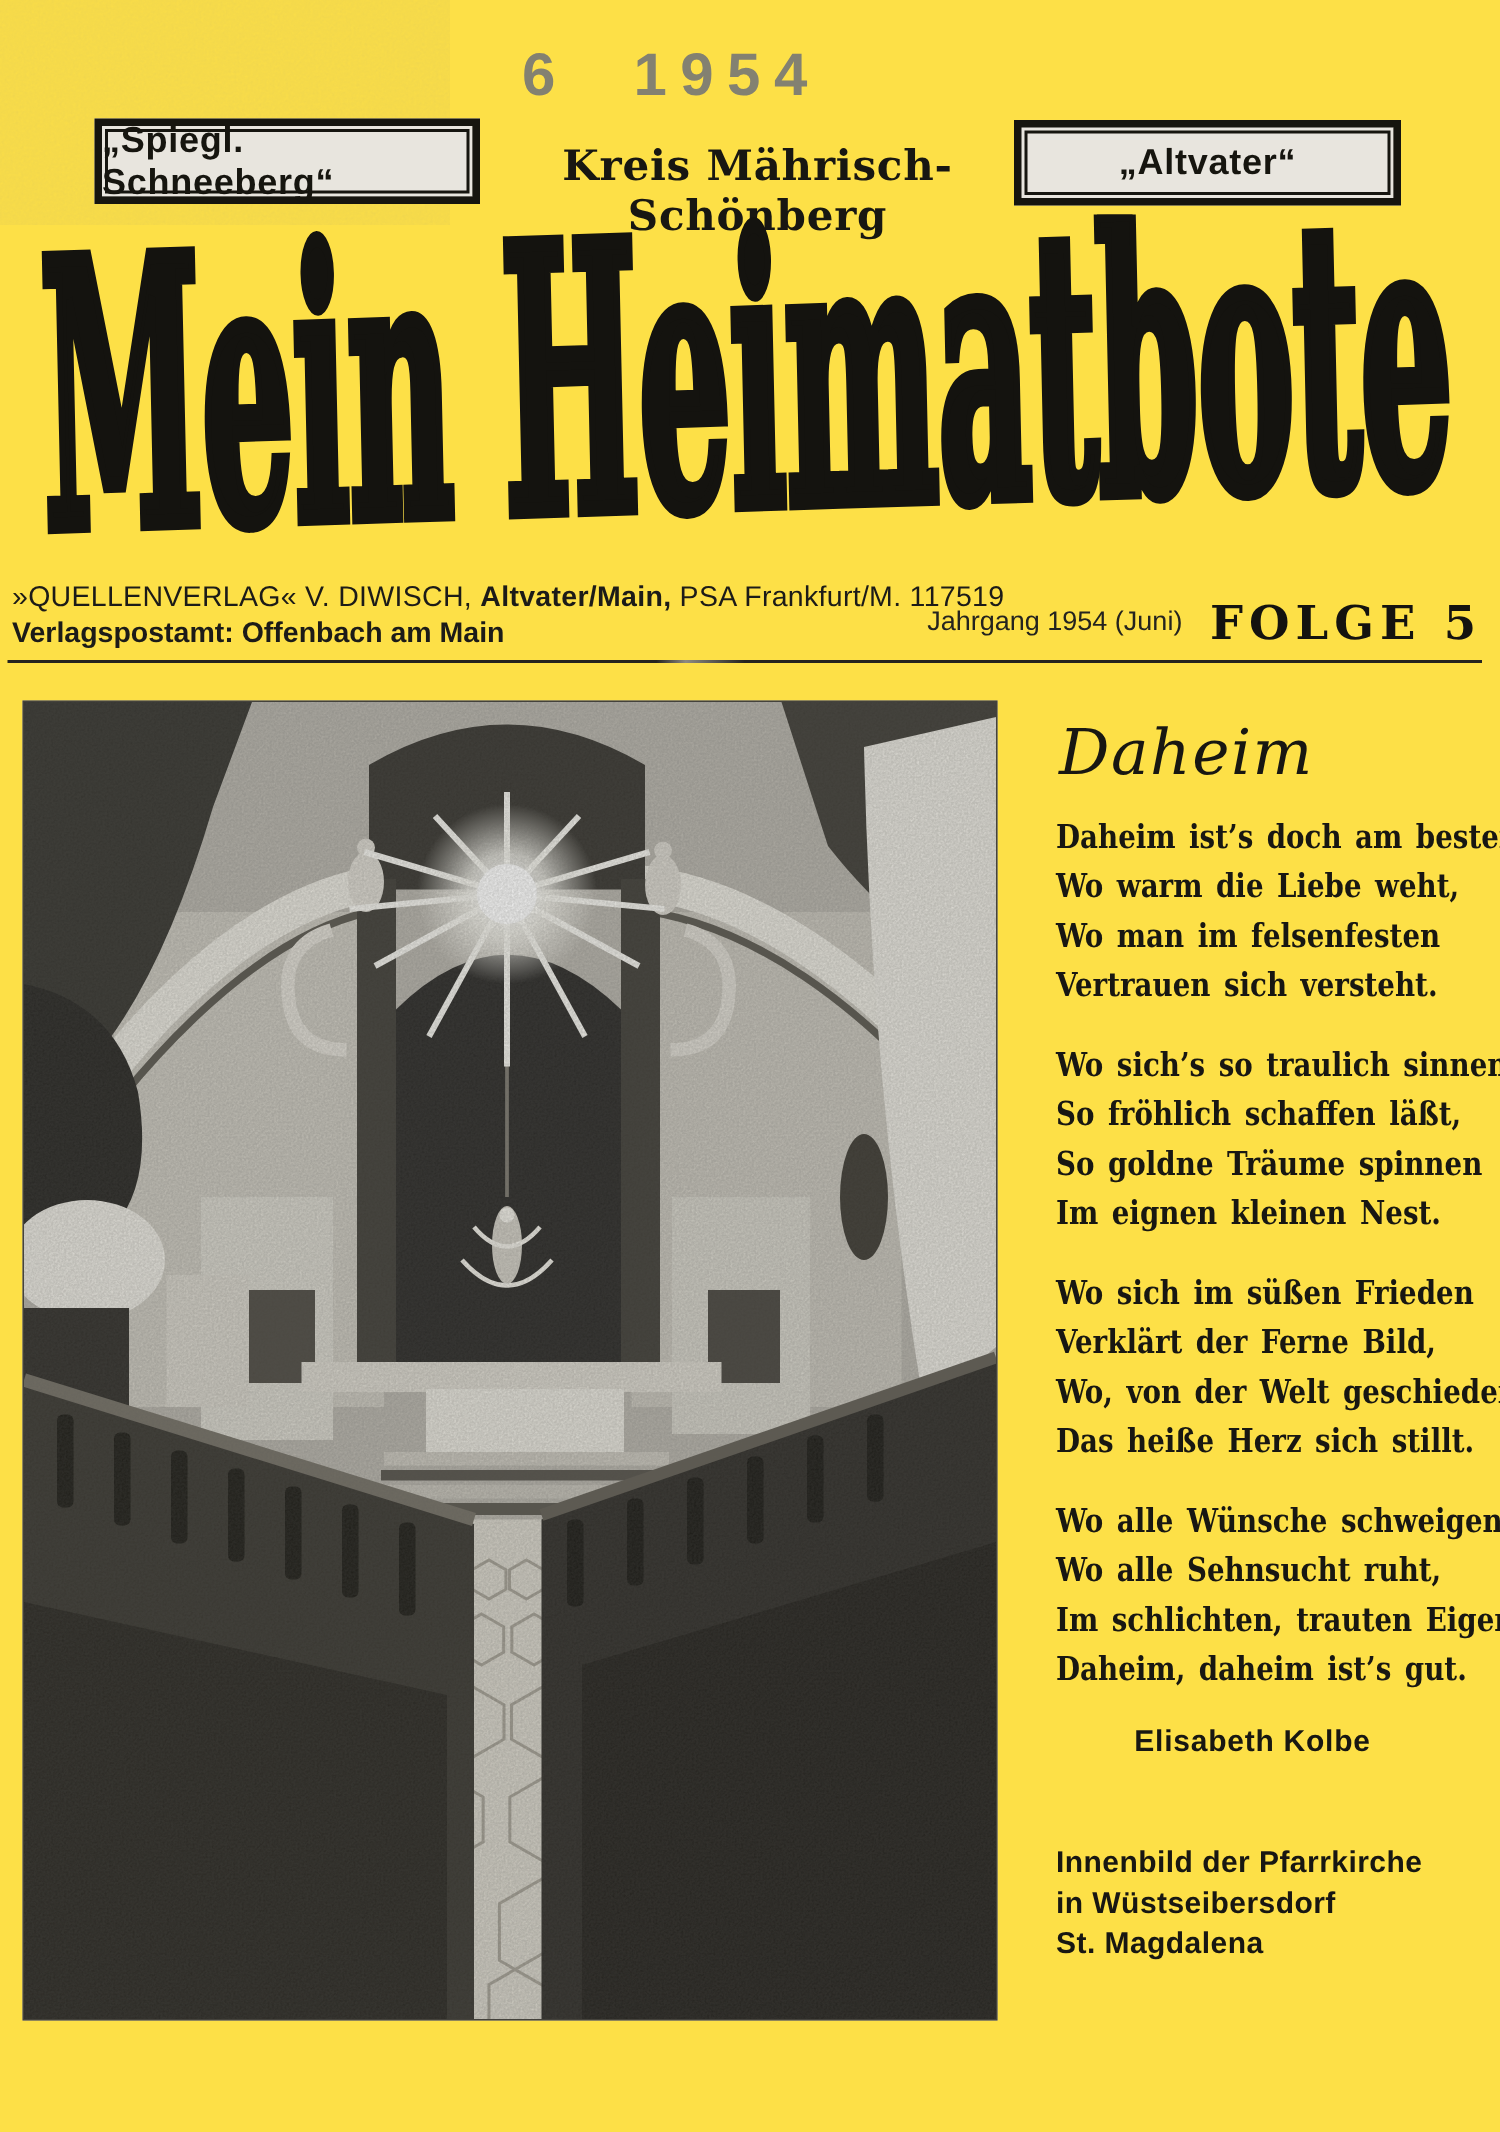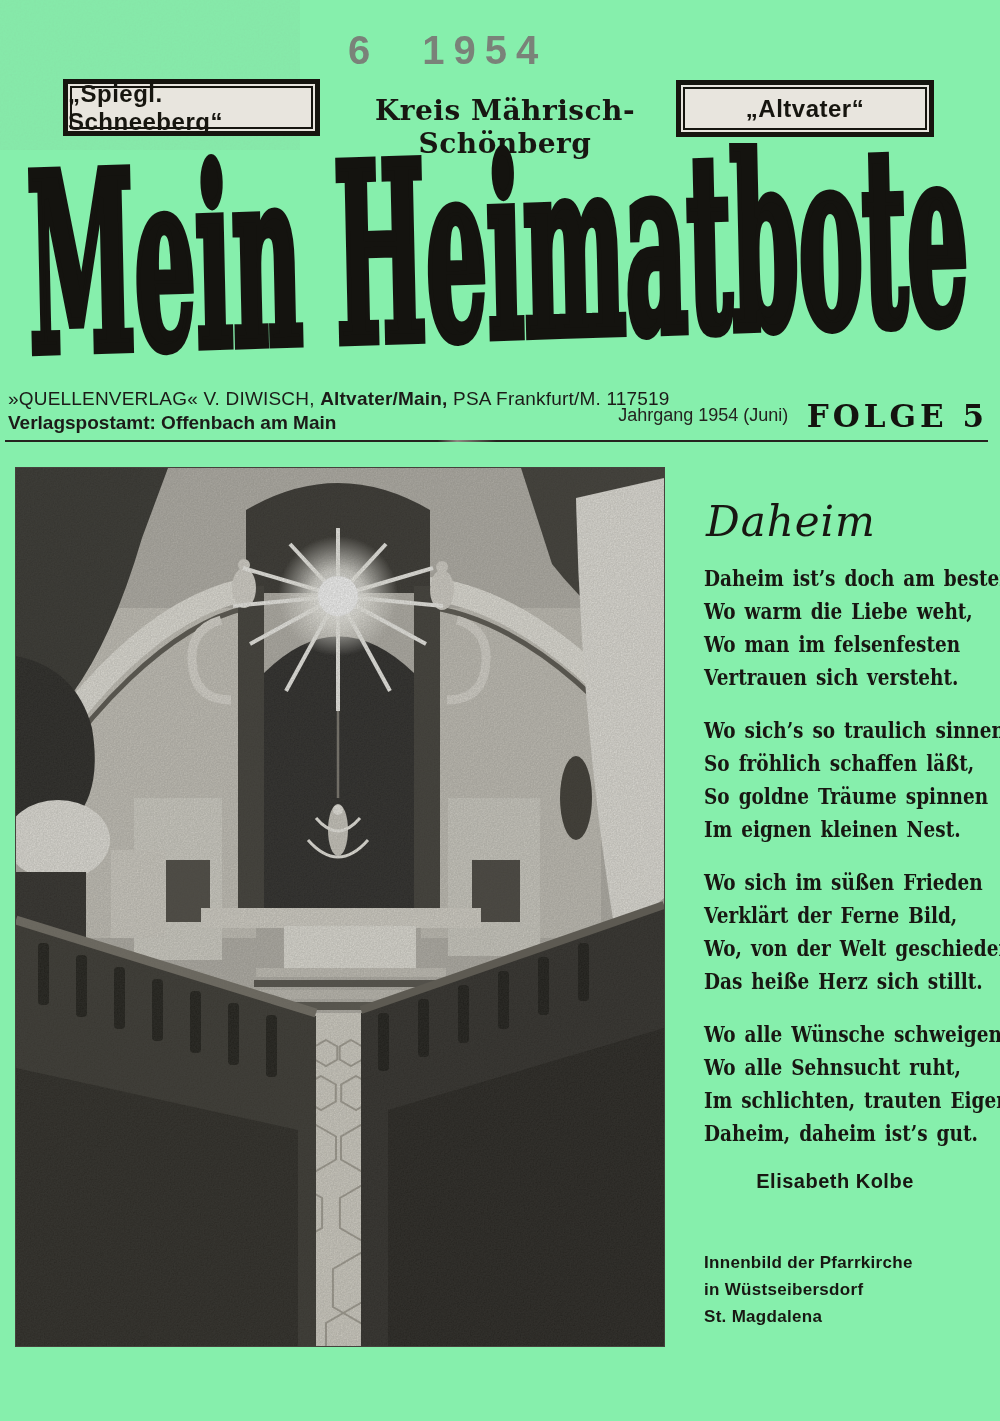--- a/index.html
+++ b/index.html
@@ -1,18 +1,18 @@
 <!DOCTYPE html>
 <html><head>
 <meta charset="utf-8">
 <style>
   html,body{margin:0;padding:0;}
   body{width:1000px;height:1421px;background:#e8e5de;overflow:hidden;
        font-family:"Liberation Sans",sans-serif;color:#201f1c;}
-  #page{position:relative;width:1000px;height:1421px;background:#86efac;}
+  #page{position:relative;width:1000px;height:1421px;background:#fde047;}
   .noise{position:absolute;inset:0;z-index:1;pointer-events:none;opacity:.5;}
   .abs{position:absolute;z-index:2;}
 
   
   .stamp{left:348px;top:28px;font-weight:bold;font-size:40px;color:#797975;
          font-family:"Liberation Sans",sans-serif;opacity:.92;}
   .stamp .yr{margin-left:52px;letter-spacing:9px;}
 
   
   .hbox{border:5px solid #16150f;background:#e8e5de;
@@ -39,31 +39,31 @@
                letter-spacing:4px;margin-left:14px;color:#14130f;}
   .rule{left:5px;top:440px;width:983px;height:2px;
         background:linear-gradient(90deg,#25241f 0%,#25241f 44%,#8d8a81 46%,#25241f 50%,#25241f 100%);}
 
   
   .photo{left:15px;top:467px;width:648px;height:878px;border:1px solid #44423c;
          background:#b7b4ac;}
   .photo svg{display:block;width:648px;height:878px;}
 
   
-  .col{left:704px;top:497px;width:286px;}
+  .col{left:704px;top:477px;width:286px;}
   .poem-title{font-family:"DejaVu Serif",serif;font-style:italic;font-size:42px;
               color:#181712;letter-spacing:1px;margin:0 0 16px 2px;}
   .stanza{margin:0 0 20px 0;}
   .pline{font-family:"DejaVu Serif",serif;font-weight:bold;font-size:22px;
          line-height:33px;color:#181712;white-space:nowrap;
          transform:scaleX(.84);transform-origin:left;word-spacing:3px;}
   .author{font-weight:bold;font-size:20px;text-align:center;
           padding-right:24px;margin-top:16px;color:#181712;letter-spacing:.5px;}
   .caption{margin-top:56px;}
-  .cap-b{font-weight:bold;font-size:17px;line-height:27px;color:#181712;letter-spacing:.3px;}
+  .cap-b{font-weight:bold;font-size:20px;line-height:27px;color:#181712;letter-spacing:.3px;}
   .cap-n{font-size:17px;line-height:27px;color:#24231f;letter-spacing:.3px;}
 </style>
 </head>
 <body>
 
 <div id="page">
 
   <svg class="noise">
     <filter id="paperN">
         <feTurbulence type="fractalNoise" baseFrequency="0.55" numOctaves="2"></feTurbulence>

